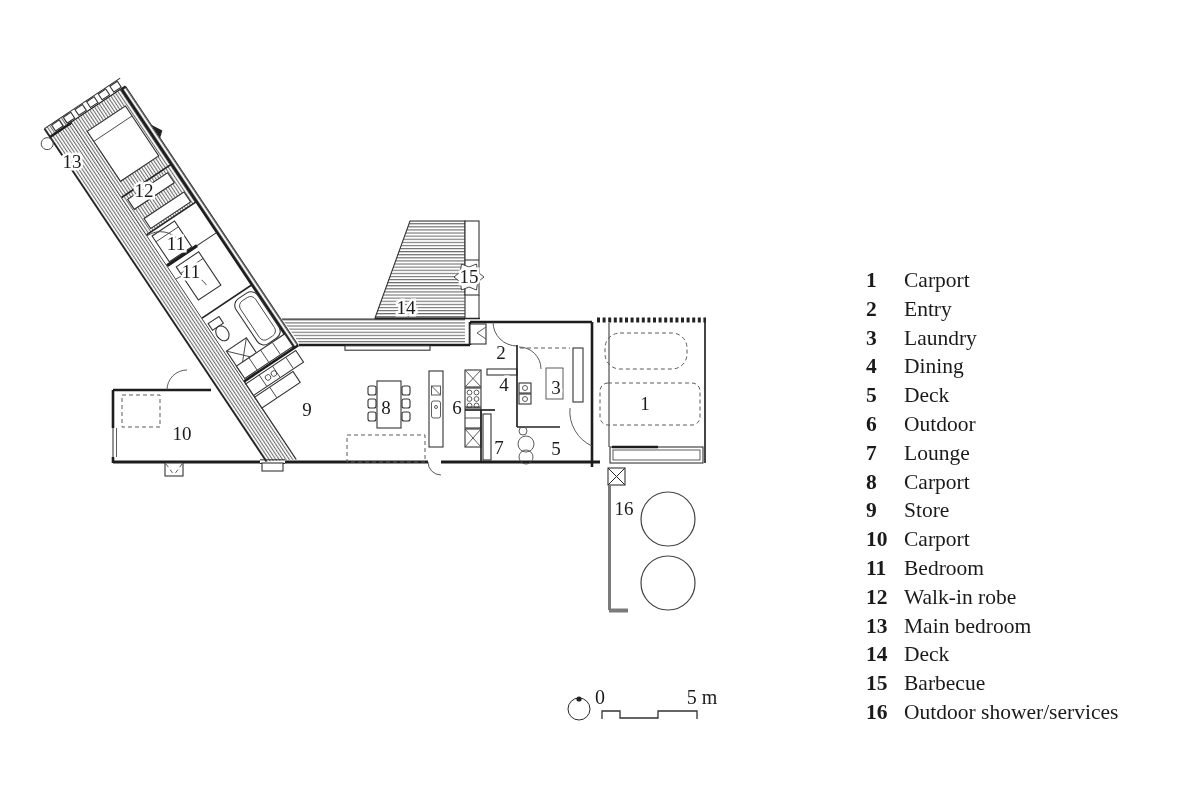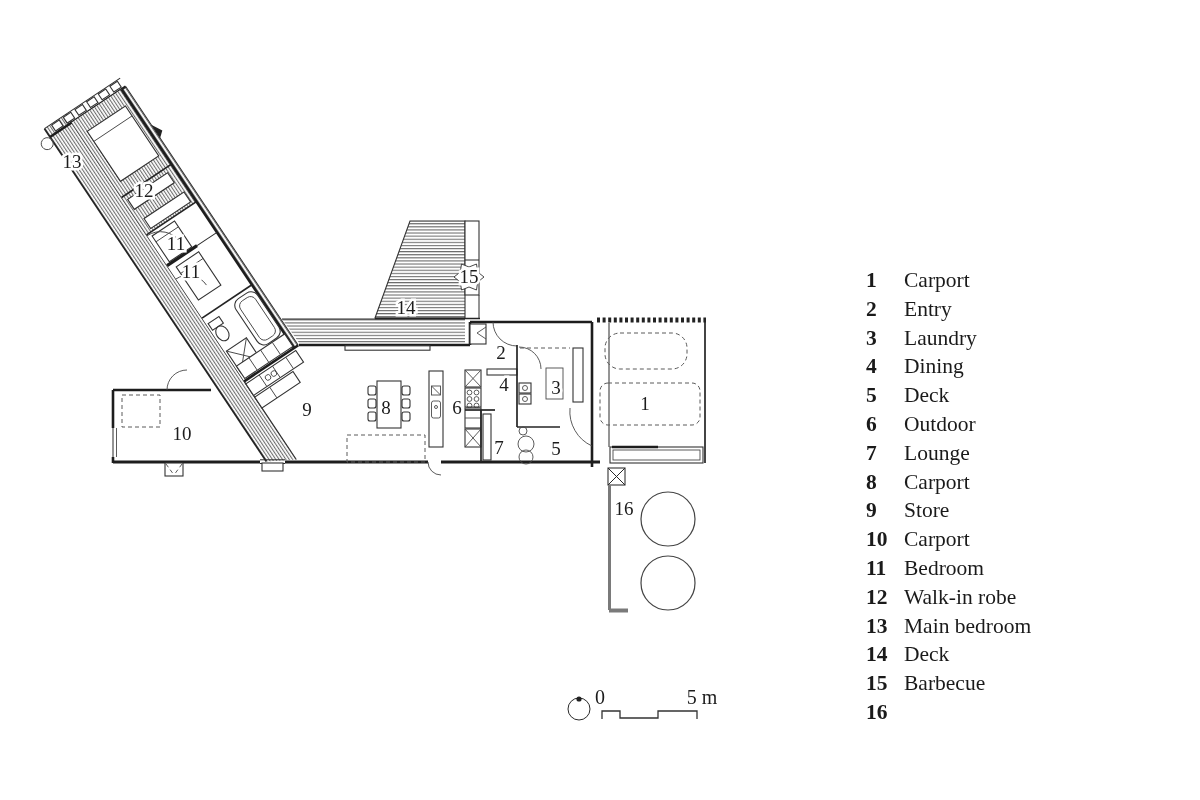--- a/index.html
+++ b/index.html
@@ -328,14 +328,15 @@
     <div class="lrow">
       <span class="lnum">14</span>
       <span class="llbl">Deck</span>
     </div>
     <div class="lrow">
       <span class="lnum">15</span>
       <span class="llbl">Barbecue</span>
     </div>
     <div class="lrow">
       <span class="lnum">16</span>
+      <span class="llbl">Outdoor shower/services</span>
     </div>
   </div>
 
 </body></html>

